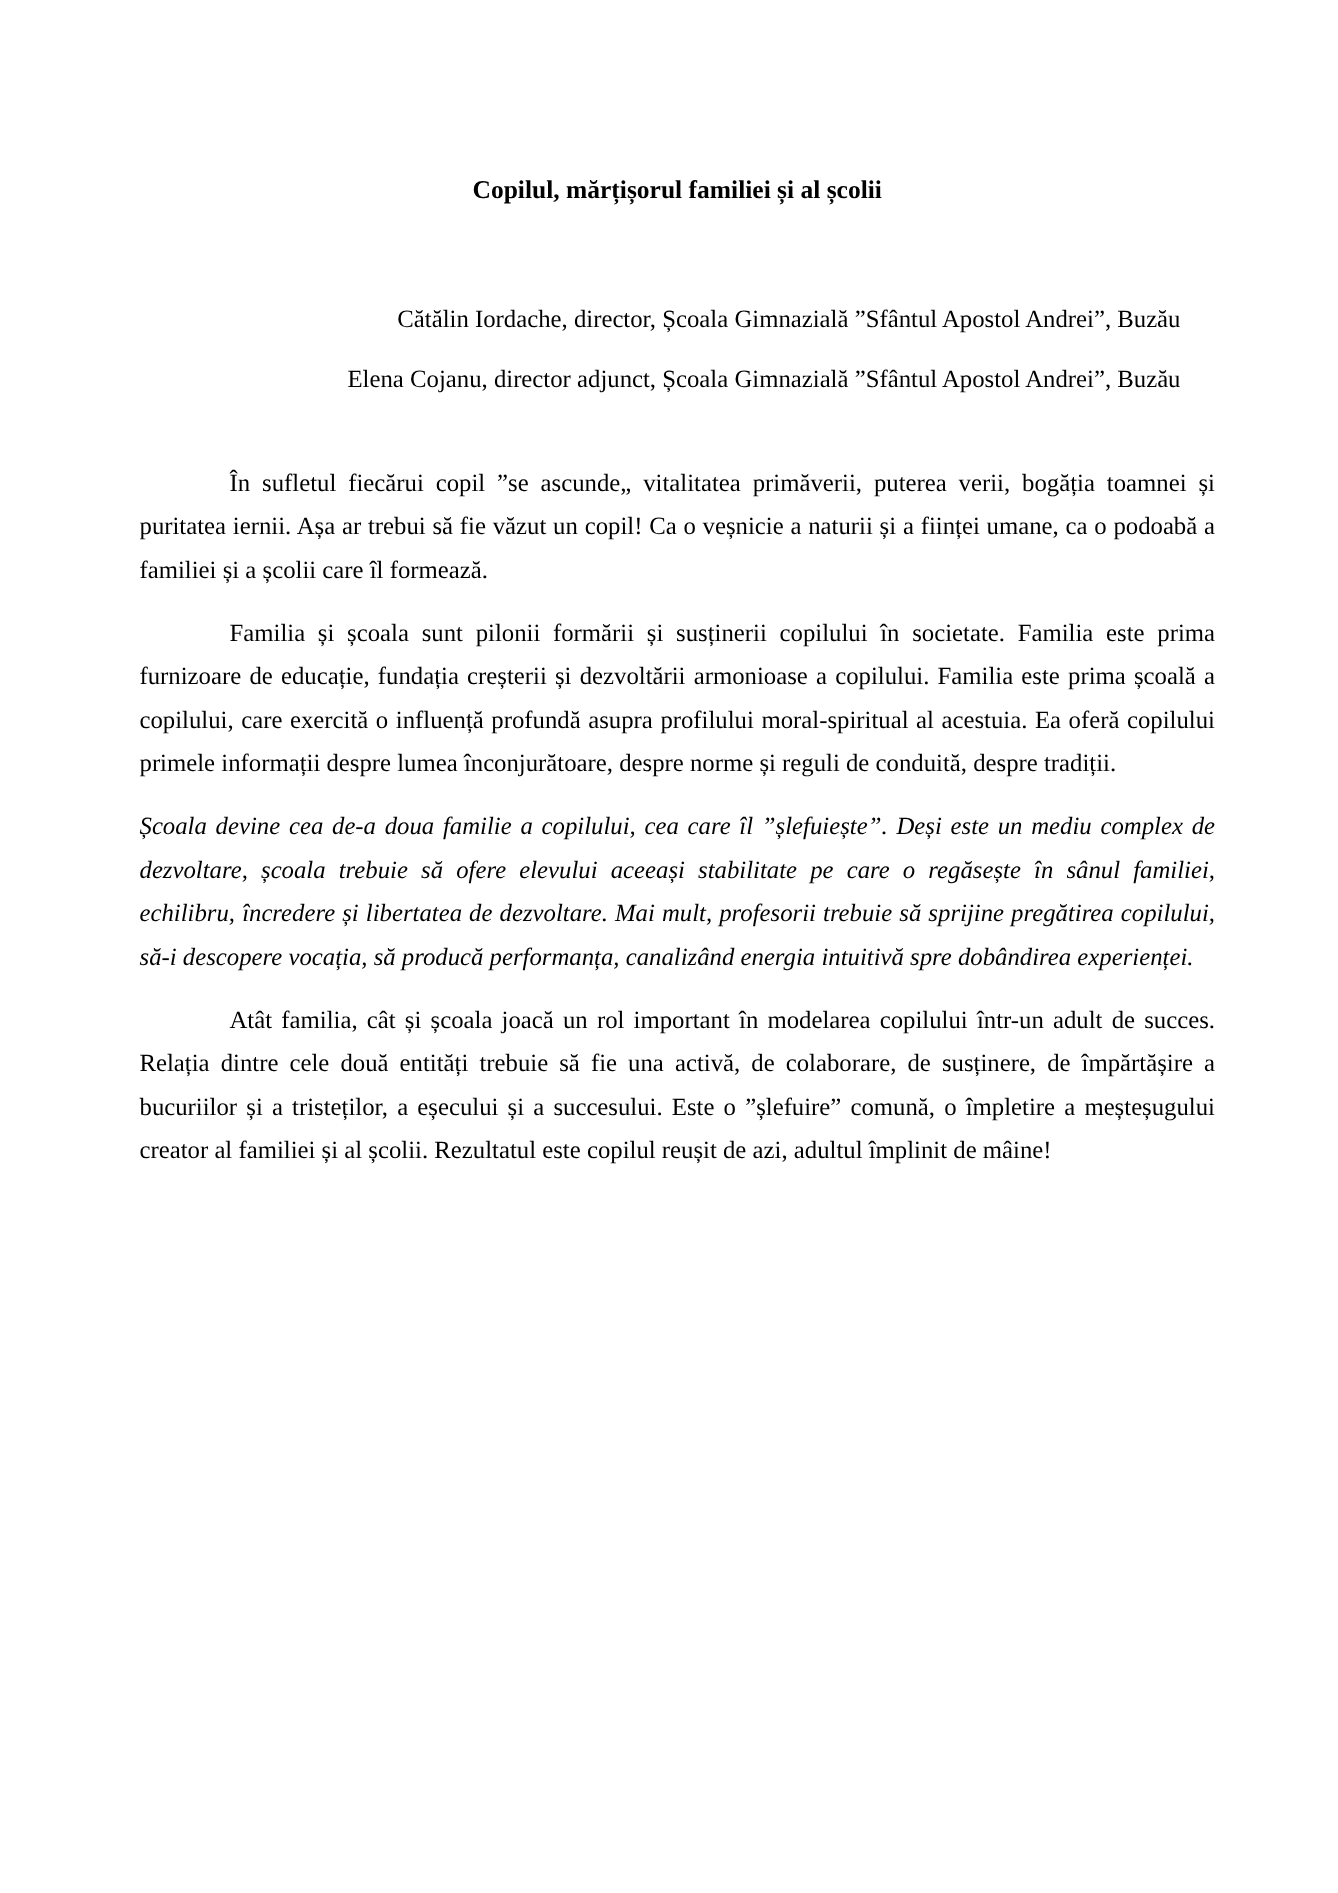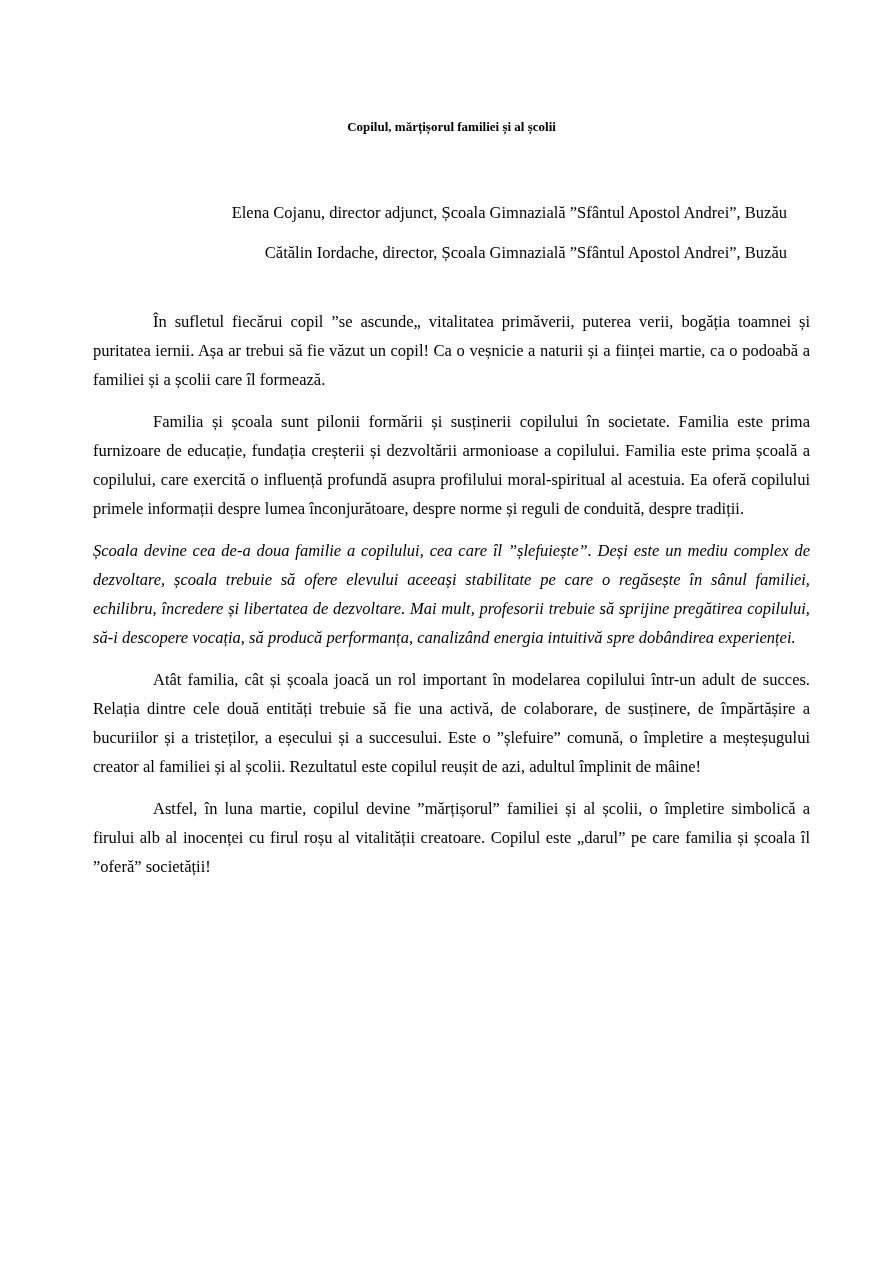--- a/index.html
+++ b/index.html
@@ -15,21 +15,21 @@
     color: #000000;
     font-family: "Liberation Serif", "DejaVu Serif", serif;
     font-size: 16.5px;
     overflow: hidden;
     box-sizing: border-box;
     padding: 112px 82px 40px 93px;
   }
   .doc-title {
     text-align: center;
     font-weight: bold;
-    font-size: 13px;
+    font-size: 17px;
     line-height: 29px;
     margin: 0;
   }
   .authors {
     margin-top: 57px;
     text-align: right;
     padding-right: 23px;
   }
   .author-line {
     line-height: 29px;
@@ -50,25 +50,24 @@
   }
 </style>
 </head>
 <body>
 
 <div class="page">
 
   <h1 class="doc-title">Copilul, mărțișorul familiei și al școlii</h1>
 
   <div class="authors">
+    <p class="author-line">Cătălin Iordache, director, Școala Gimnazială ”Sfântul Apostol Andrei”, Buzău</p>
     <p class="author-line">Elena Cojanu, director adjunct, Școala Gimnazială ”Sfântul Apostol Andrei”, Buzău</p>
-    <p class="author-line">Cătălin Iordache, director, Școala Gimnazială ”Sfântul Apostol Andrei”, Buzău</p>
   </div>
 
   <div class="body-text">
-    <p>În sufletul fiecărui copil ”se ascunde„ vitalitatea primăverii, puterea verii, bogăția toamnei și puritatea iernii. Așa ar trebui să fie văzut un copil! Ca o veșnicie a naturii și a ființei martie, ca o podoabă a familiei și a școlii care îl formează.</p>
+    <p>În sufletul fiecărui copil ”se ascunde„ vitalitatea primăverii, puterea verii, bogăția toamnei și puritatea iernii. Așa ar trebui să fie văzut un copil! Ca o veșnicie a naturii și a ființei umane, ca o podoabă a familiei și a școlii care îl formează.</p>
     <p>Familia și școala sunt pilonii formării și susținerii copilului în societate. Familia este prima furnizoare de educație, fundația creșterii și dezvoltării armonioase a copilului. Familia este prima școală a copilului, care exercită o influență profundă asupra profilului moral-spiritual al acestuia. Ea oferă copilului primele informații despre lumea înconjurătoare, despre norme și reguli de conduită, despre tradiții.</p>
     <p class="flush">Școala devine cea de-a doua familie a copilului, cea care îl ”șlefuiește”. Deși este un mediu complex de dezvoltare, școala trebuie să ofere elevului aceeași stabilitate pe care o regăsește în sânul familiei, echilibru, încredere și libertatea de dezvoltare. Mai mult, profesorii trebuie să sprijine pregătirea copilului, să-i descopere vocația, să producă performanța, canalizând energia intuitivă spre dobândirea experienței.</p>
     <p>Atât familia, cât și școala joacă un rol important în modelarea copilului într-un adult de succes. Relația dintre cele două entități trebuie să fie una activă, de colaborare, de susținere, de împărtășire a bucuriilor și a tristeților, a eșecului și a succesului. Este o ”șlefuire” comună, o împletire a meșteșugului creator al familiei și al școlii. Rezultatul este copilul reușit de azi, adultul împlinit de mâine!</p>
-    <p>Astfel, în luna martie, copilul devine ”mărțișorul” familiei și al școlii, o împletire simbolică a firului alb al inocenței cu firul roșu al vitalității creatoare. Copilul este „darul” pe care familia și școala îl ”oferă” societății!</p>
   </div>
 
 </div>
 
 </body></html>

